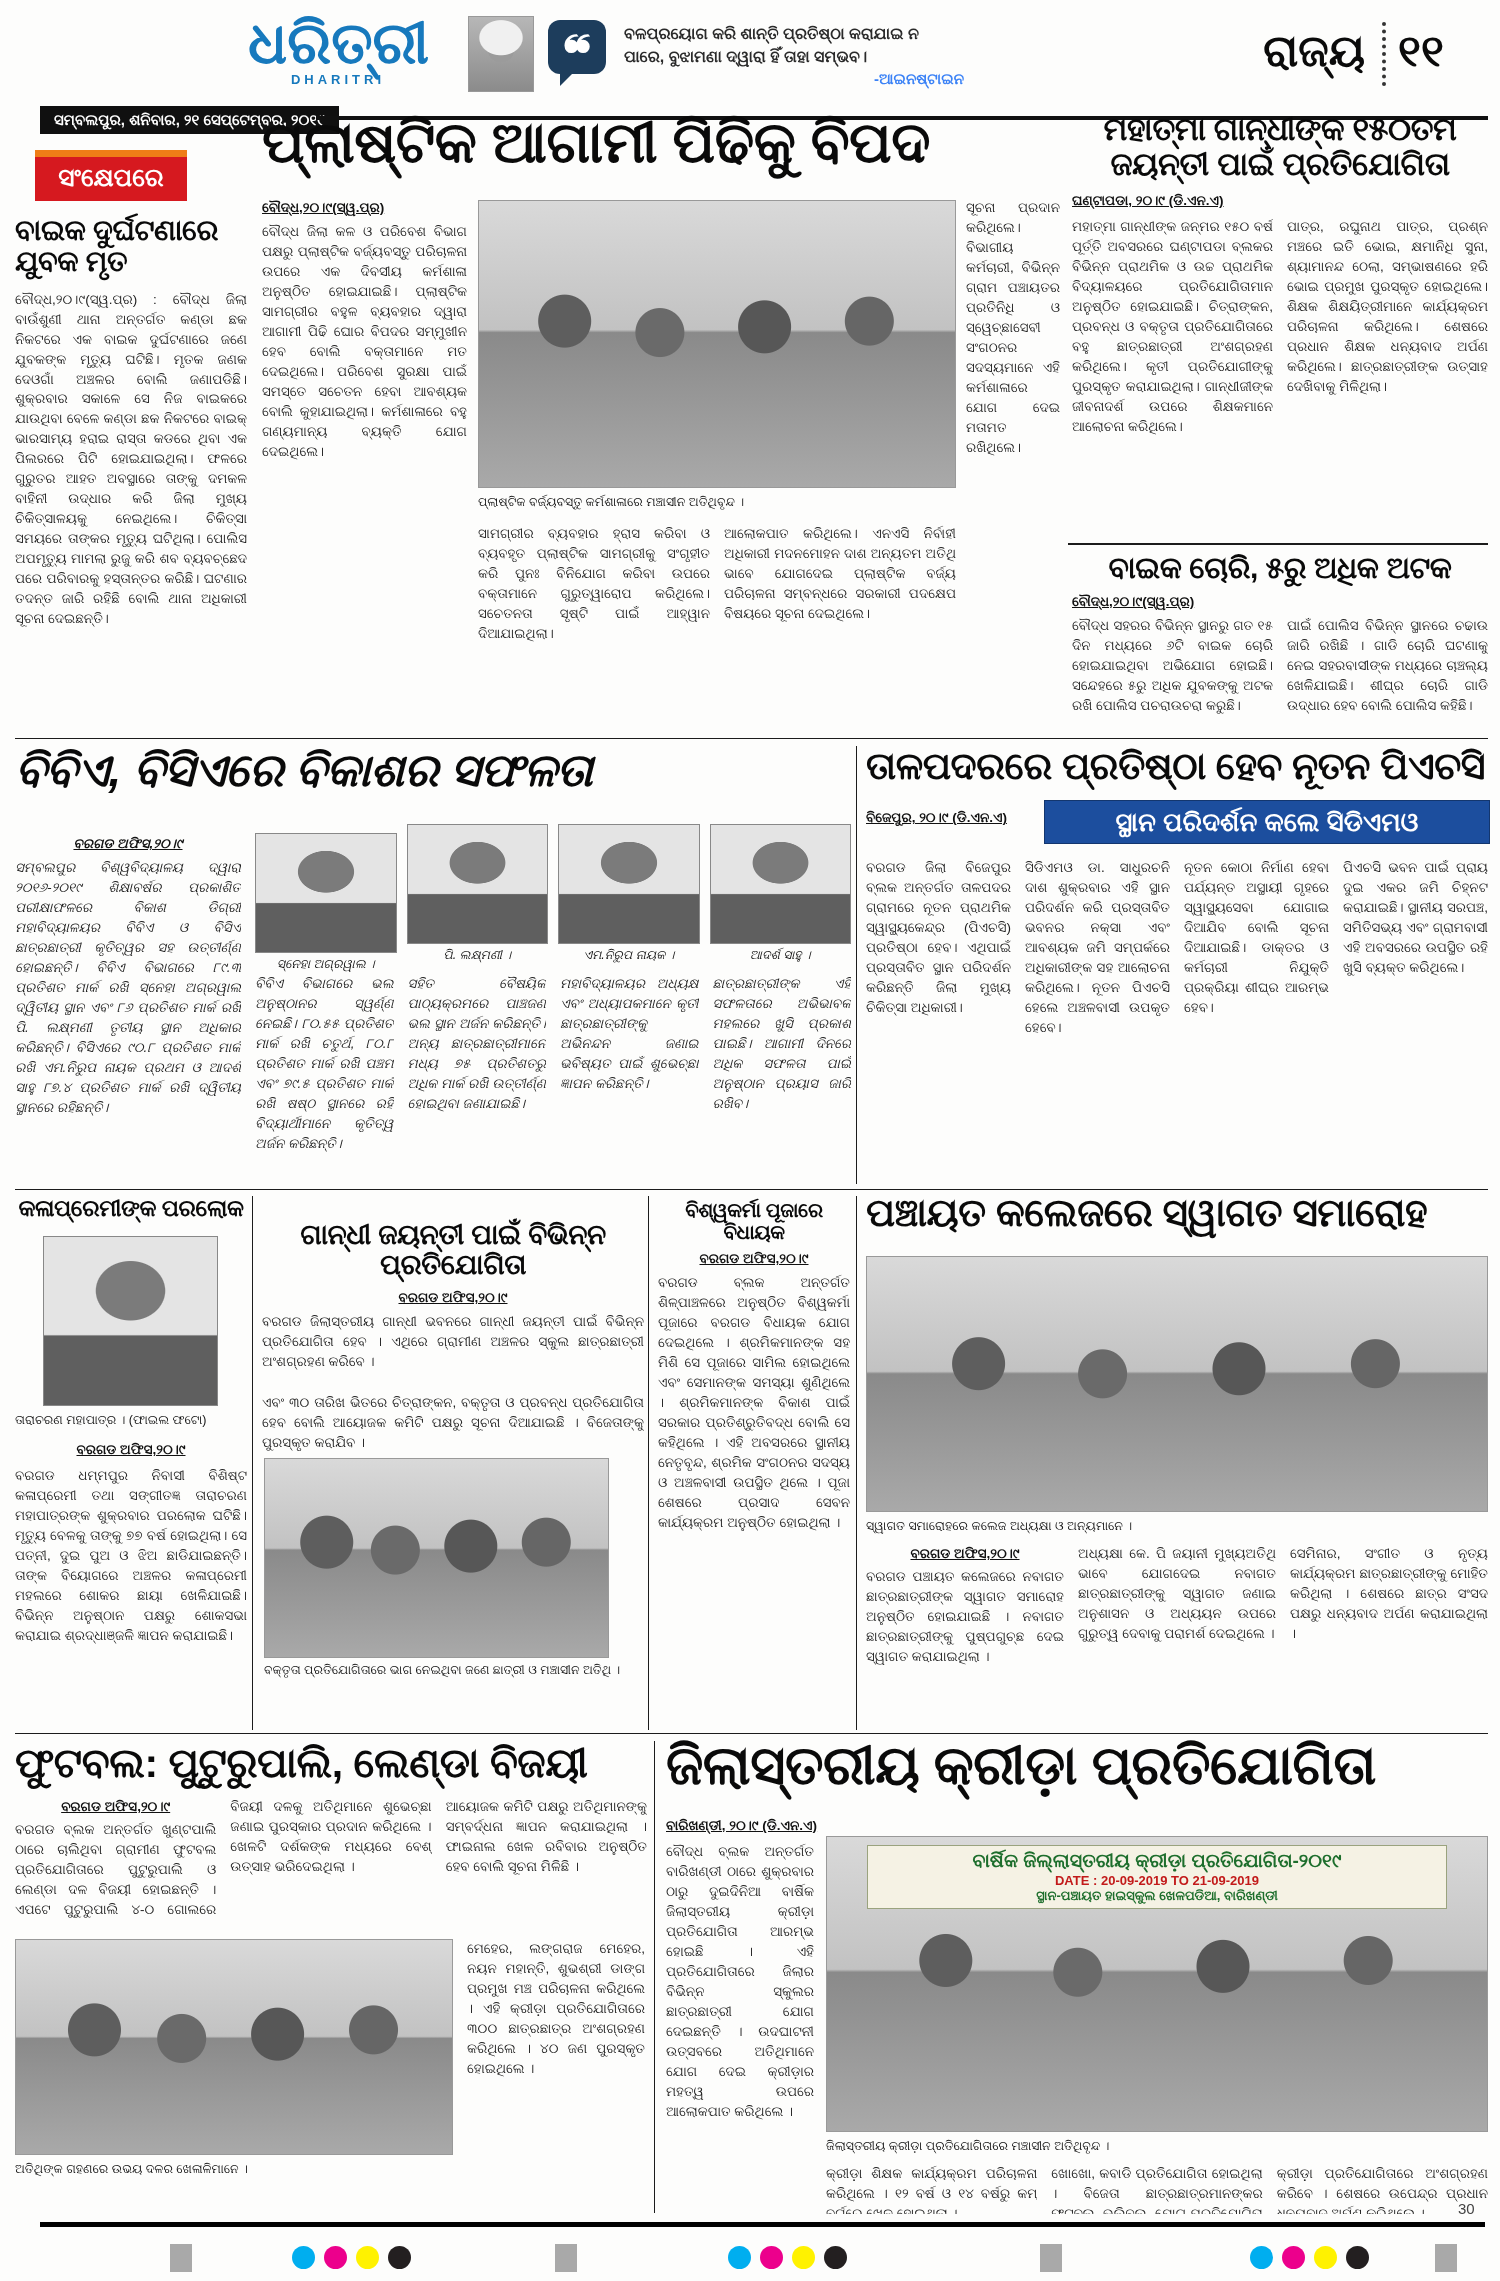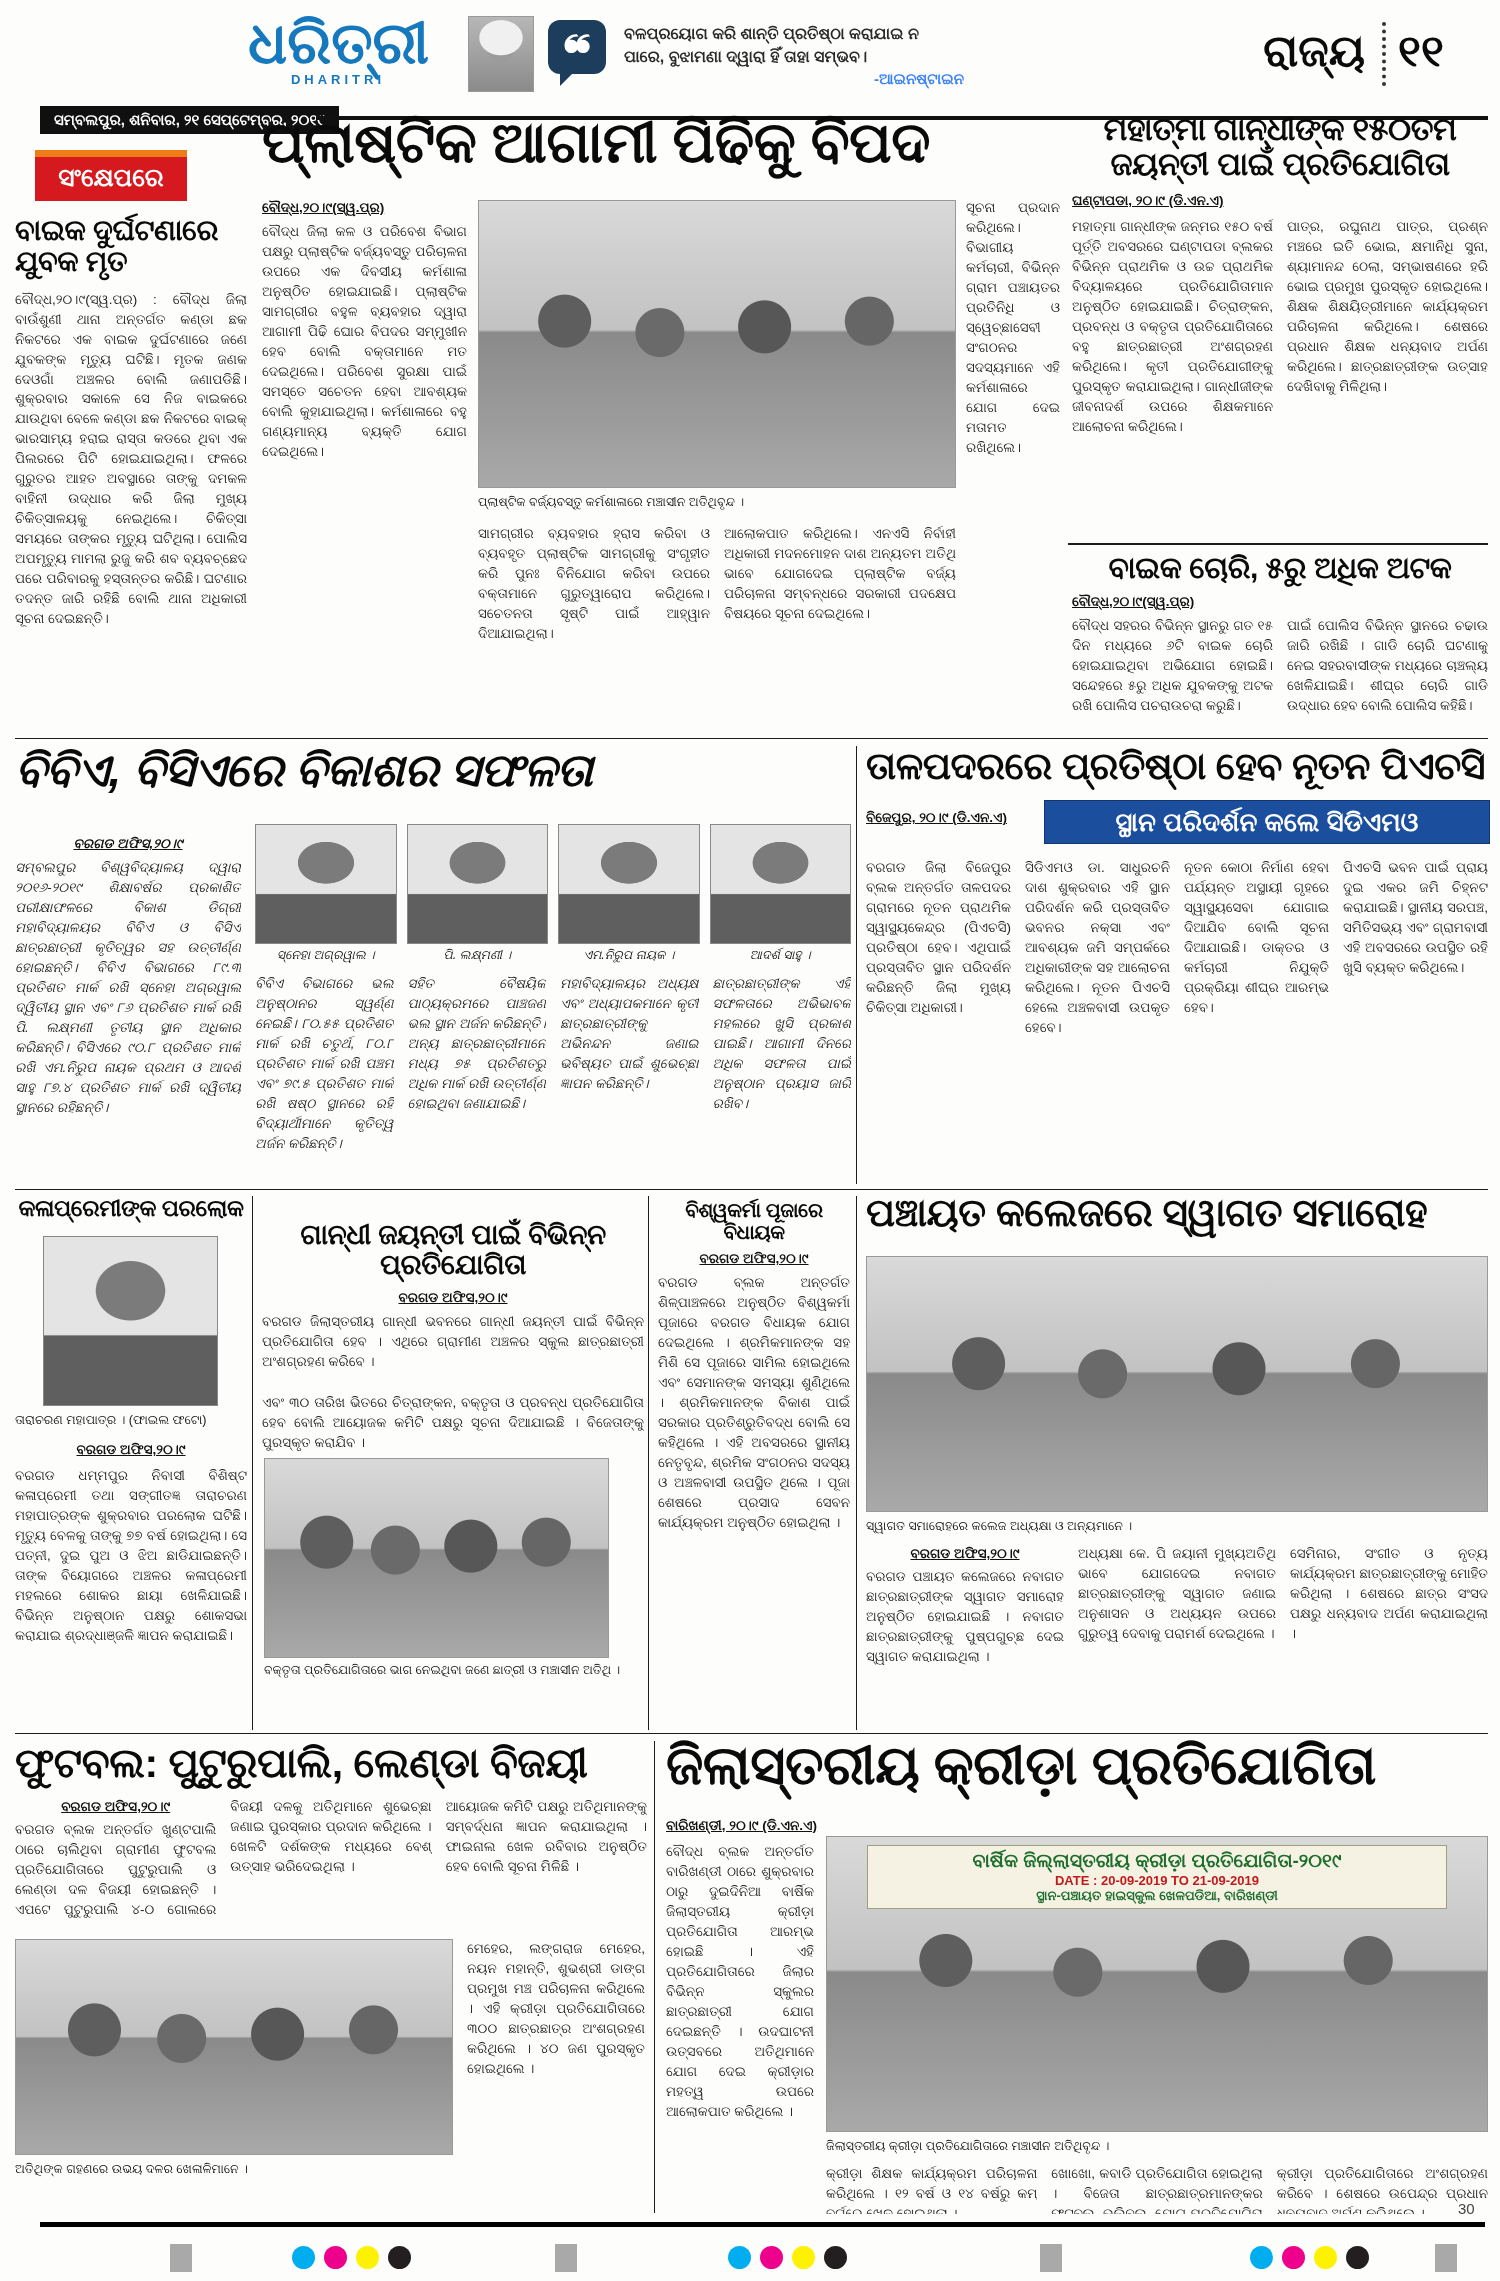--- a/index.html
+++ b/index.html
@@ -115,21 +115,21 @@
 
   <div class="abs hrule" style="left:15px;top:738px;width:1473px;"></div>
 
   <div class="abs" style="left:15px;top:746px;width:836px;height:438px;font-style:italic;">
     <div class="hl" style="font-size:46px;">ବିବିଏ, ବିସିଏରେ ବିକାଶର ସଫଳତା</div>
     <div class="abs" style="left:0;top:88px;width:226px;">
       <div style="text-align:center;"><span class="dl">ବରଗଡ ଅଫିସ,୨୦।୯</span></div>
       <div class="bt" style="margin-top:6px;height:322px;">ସମ୍ବଲପୁର ବିଶ୍ୱବିଦ୍ୟାଳୟ ଦ୍ୱାରା ୨୦୧୬-୨୦୧୯ ଶିକ୍ଷାବର୍ଷର ପ୍ରକାଶିତ ପରୀକ୍ଷାଫଳରେ ବିକାଶ ଡିଗ୍ରୀ ମହାବିଦ୍ୟାଳୟର ବିବିଏ ଓ ବିସିଏ ଛାତ୍ରଛାତ୍ରୀ କୃତିତ୍ୱର ସହ ଉତ୍ତୀର୍ଣ୍ଣ ହୋଇଛନ୍ତି। ବିବିଏ ବିଭାଗରେ ୮୯.୩ ପ୍ରତିଶତ ମାର୍କ ରଖି ସ୍ନେହା ଅଗ୍ରୱାଲ ଦ୍ୱିତୀୟ ସ୍ଥାନ ଏବଂ ୮୬ ପ୍ରତିଶତ ମାର୍କ ରଖି ପି. ଲକ୍ଷ୍ମଣୀ ତୃତୀୟ ସ୍ଥାନ ଅଧିକାର କରିଛନ୍ତି। ବିସିଏରେ ୯୦.୮ ପ୍ରତିଶତ ମାର୍କ ରଖି ଏମ.ନିରୁପ ନାୟକ ପ୍ରଥମ ଓ ଆଦର୍ଶ ସାହୁ ୮୭.୪ ପ୍ରତିଶତ ମାର୍କ ରଖି ଦ୍ୱିତୀୟ ସ୍ଥାନରେ ରହିଛନ୍ତି।</div>
     </div>
     <div class="abs" style="left:240px;top:78px;width:596px;display:flex;gap:10px;">
-      <div style="flex:1;">
+      <div style="flex:1;margin-top:9px;">
         <div class="portrait" style="height:120px;"></div>
         <div class="cap" style="text-align:center;margin-top:3px;">ସ୍ନେହା ଅଗ୍ରୱାଲ ।</div>
       </div>
       <div style="flex:1;">
         <div class="portrait" style="height:120px;"></div>
         <div class="cap" style="text-align:center;margin-top:3px;">ପି. ଲକ୍ଷ୍ମଣୀ ।</div>
       </div>
       <div style="flex:1;">
         <div class="portrait" style="height:120px;"></div>
         <div class="cap" style="text-align:center;margin-top:3px;">ଏମ.ନିରୁପ ନାୟକ ।</div>

